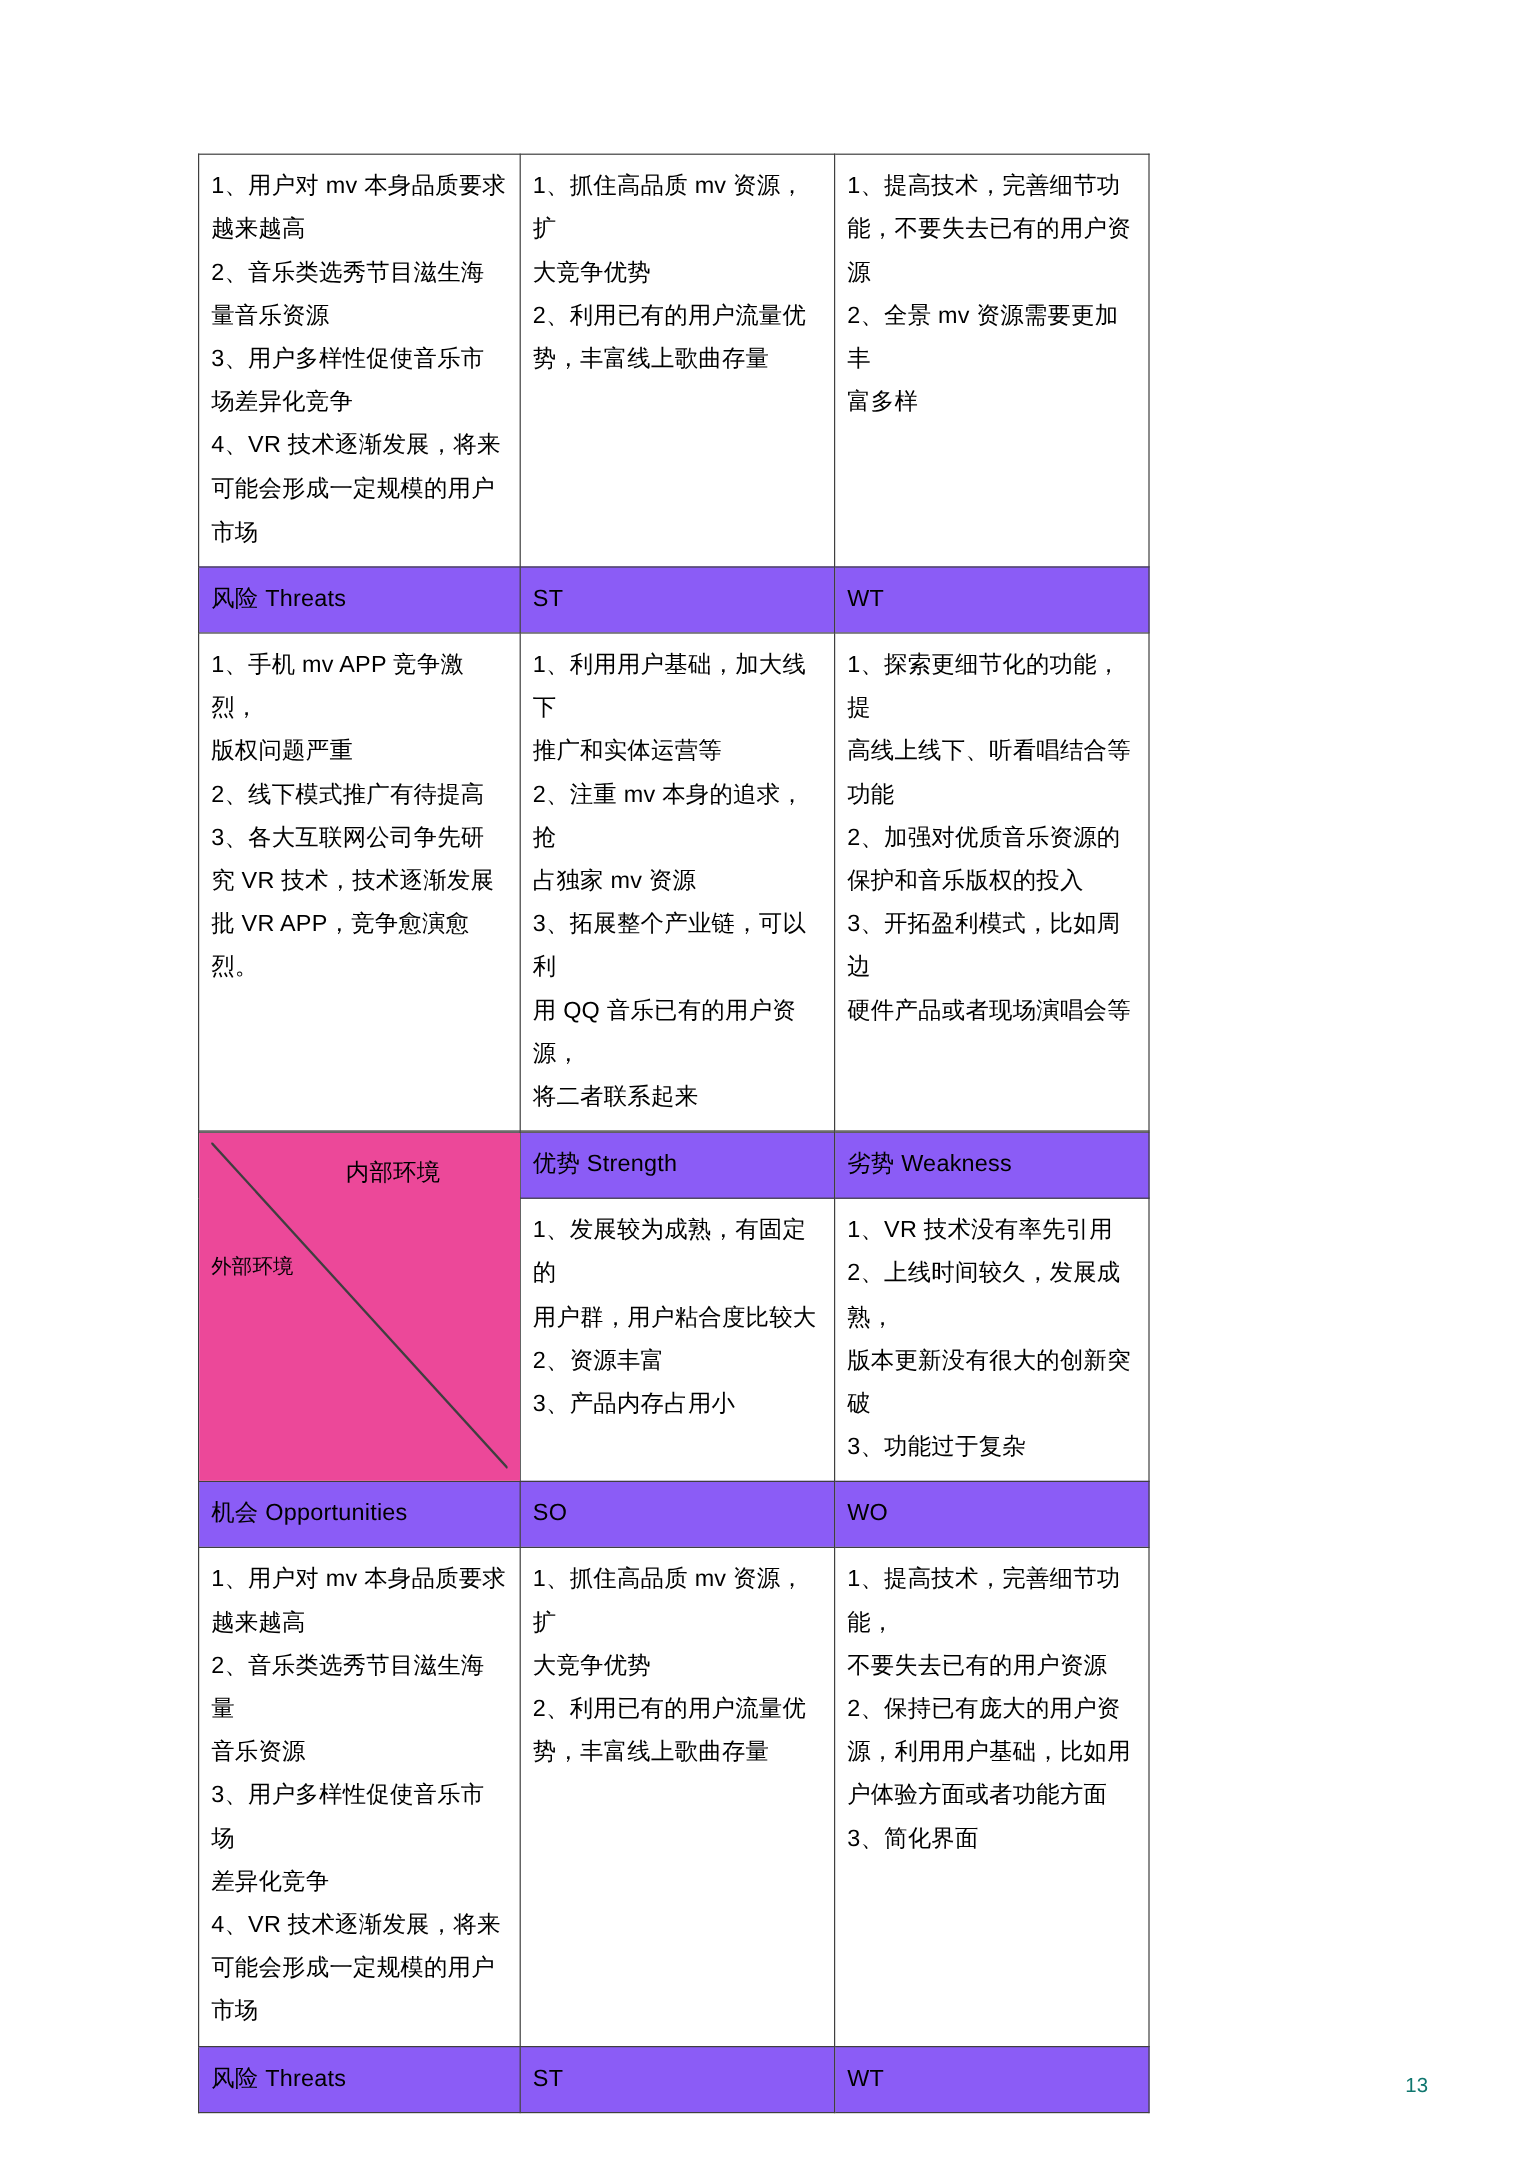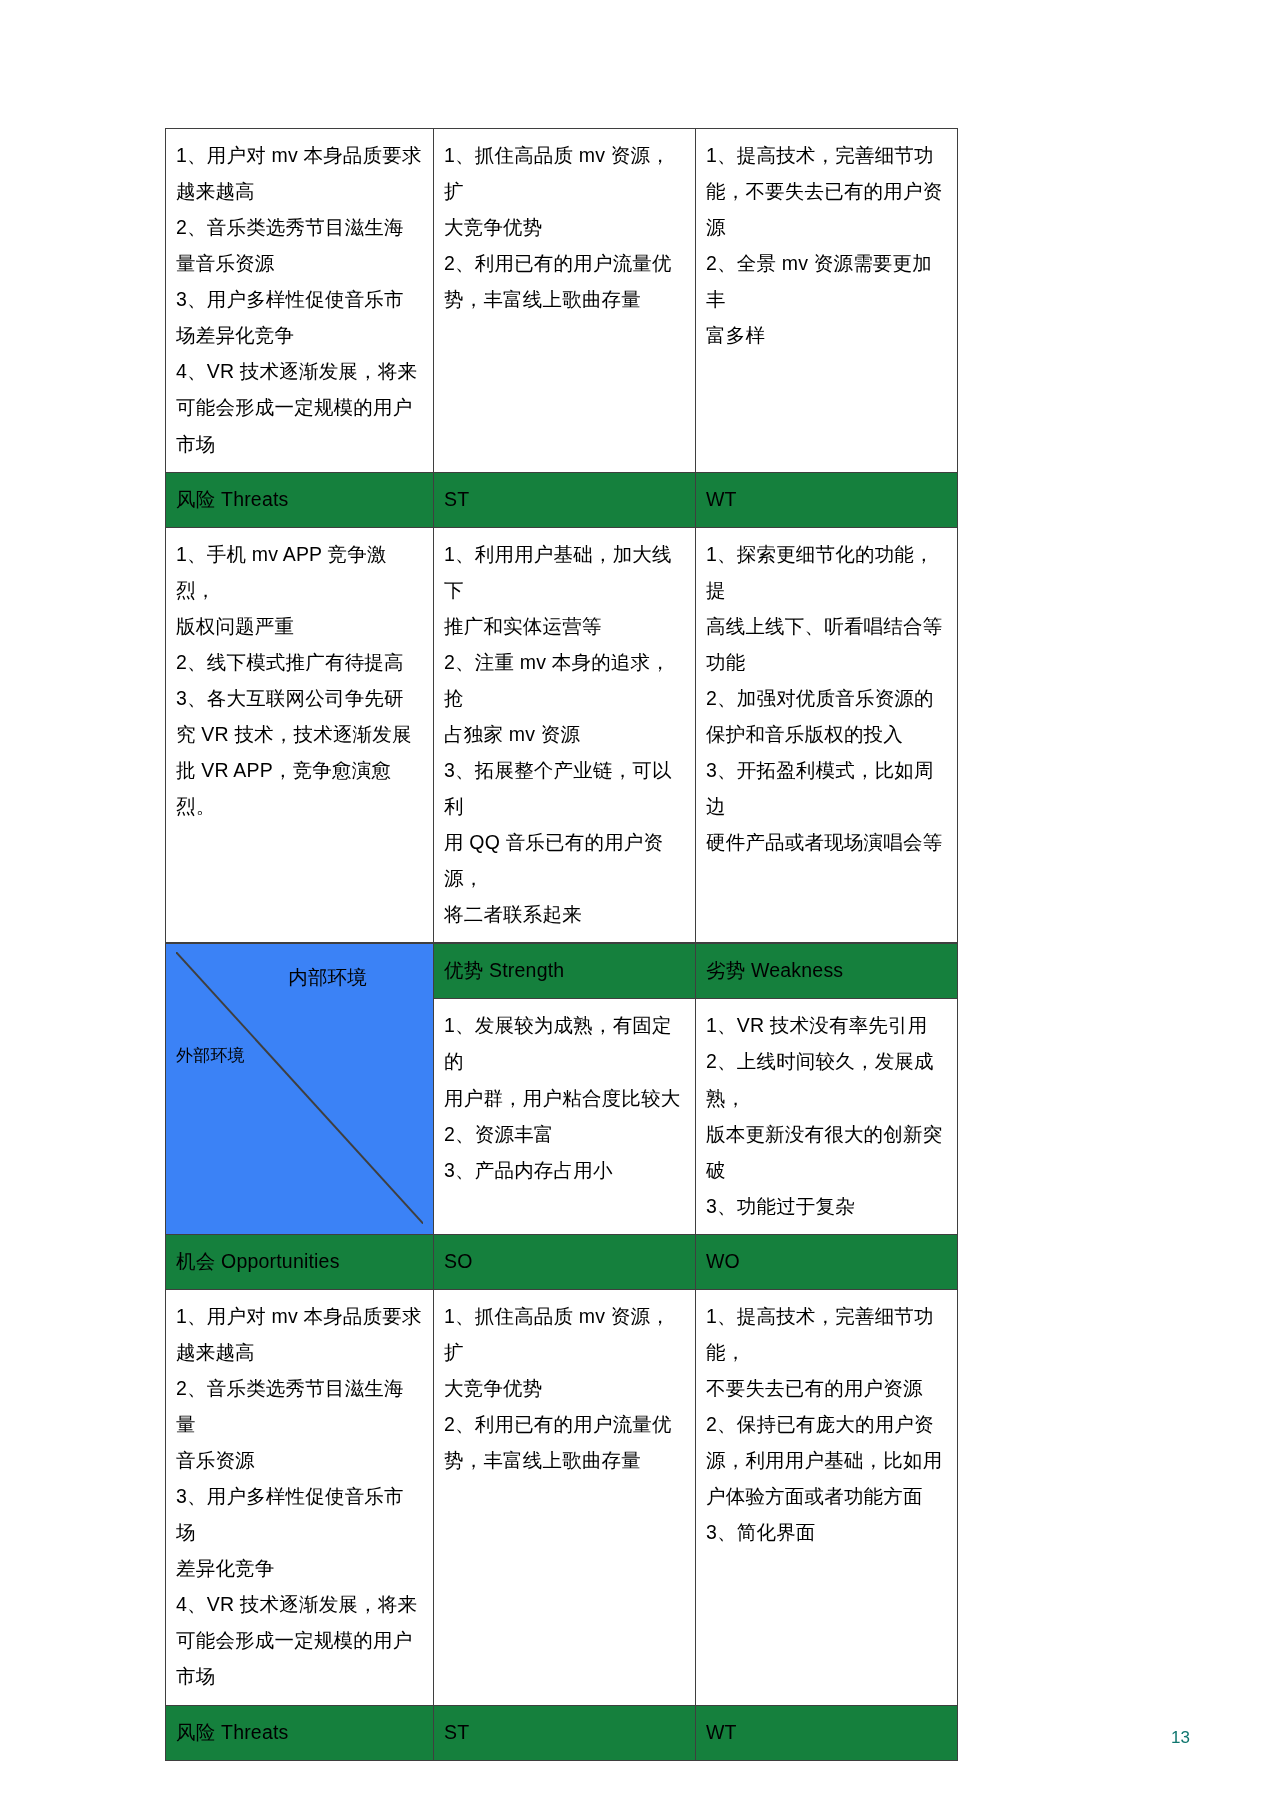--- a/index.html
+++ b/index.html
@@ -47,35 +47,35 @@
     border: 1px solid #3f3f3f;
     vertical-align: top;
     padding: 8px 10px 10px 10px;
     font-size: 19.5px;
     line-height: 1.85;
     letter-spacing: 0.2px;
     word-break: break-all;
   }
 
   td.hdr {
-    background: #15803d;
+    background: #8b5cf6;
     font-size: 19.5px;
     line-height: 1.5;
     padding: 7px 10px 8px 10px;
     vertical-align: middle;
   }
 
   .cell-lines p {
     margin: 0;
     padding: 0;
   }
 
   
   td.corner {
-    background: #3b82f6;
+    background: #ec4899;
     padding: 0;
     position: relative;
     height: 186px;
   }
   .corner-inner {
     position: relative;
     width: 100%;
     height: 100%;
   }
   .corner-inner svg {

